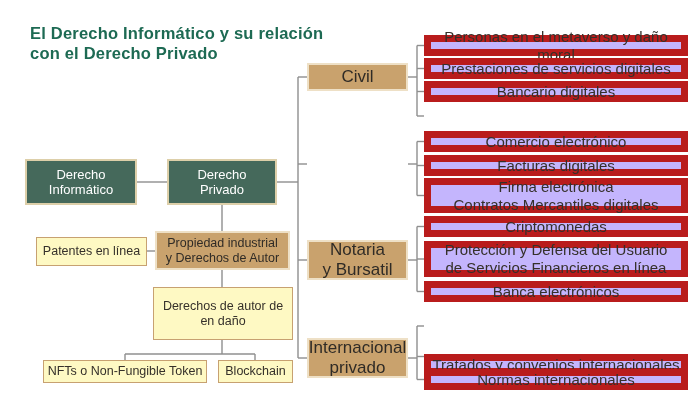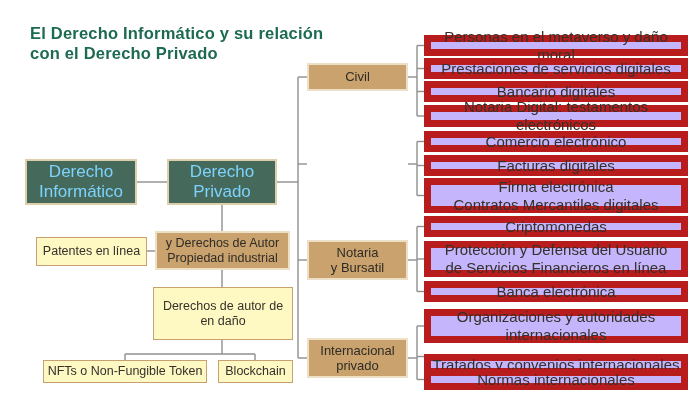--- a/index.html
+++ b/index.html
@@ -4,22 +4,22 @@
 <style>
   html,body{margin:0;padding:0;background:#ffffff;font-family:"Liberation Sans",sans-serif;}
   .stage{position:relative;width:700px;height:420px;background:#ffffff;overflow:hidden;}
   .title{position:absolute;left:30px;top:23px;color:#1d6a53;font-weight:bold;font-size:16.5px;line-height:1.24;letter-spacing:.2px;}
   .title span{display:block;}
   svg.wires{position:absolute;left:0;top:0;width:700px;height:420px;}
   svg.wires line{stroke:#8f8f8f;stroke-width:1.4;}
   .box{position:absolute;display:flex;flex-direction:column;align-items:center;justify-content:center;
        text-align:center;box-sizing:border-box;line-height:1.18;}
   .box span{display:block;}
-  .green{background:#45695b;border:2px solid #ddcfa9;color:#7dd3fc;font-size:17px;}
-  .tan{background:#c9a26d;border:2px solid #eee0c6;color:#2f2b26;font-size:13px;}
+  .green{background:#45695b;border:2px solid #ddcfa9;color:#ffffff;font-size:13px;}
+  .tan{background:#c9a26d;border:2px solid #eee0c6;color:#2f2b26;font-size:17px;}
   .cream{background:#fef9c3;border:1px solid #c7a171;color:#35302a;font-size:12.5px;}
   .leaf{background:#c4b5fd;border:7px solid #b91c1c;color:#35302a;font-size:15px;}
 </style>
 </head>
 <body>
 
 <div class="stage">
 
   <svg class="wires">
 
@@ -72,22 +72,22 @@
   <div class="box green" style="left:25px;top:159px;width:112px;height:46px">
     <span>Derecho</span>
     <span>Informático</span>
   </div>
   <div class="box green" style="left:167px;top:159px;width:110px;height:46px">
     <span>Derecho</span>
     <span>Privado</span>
   </div>
 
   <div class="box tan" style="left:155px;top:231px;width:135px;height:39px;font-size:12.5px">
+    <span>Propiedad industrial</span>
     <span>y Derechos de Autor</span>
-    <span>Propiedad industrial</span>
   </div>
   <div class="box cream" style="left:36px;top:237px;width:111px;height:29px">
     <span>Patentes en línea</span>
   </div>
   <div class="box cream" style="left:153px;top:287px;width:140px;height:53px">
     <span>Derechos de autor de</span>
     <span>en daño</span>
   </div>
   <div class="box cream" style="left:43px;top:360px;width:164px;height:23px">
     <span>NFTs o Non-Fungible Token</span>
@@ -110,50 +110,43 @@
 
   <div class="box leaf" style="left:424px;top:35px;width:264px;height:21px">
     <span>Personas en el metaverso y daño moral</span>
   </div>
   <div class="box leaf" style="left:424px;top:58px;width:264px;height:21px">
     <span>Prestaciones de servicios digitales</span>
   </div>
   <div class="box leaf" style="left:424px;top:81px;width:264px;height:21px">
     <span>Bancario digitales</span>
   </div>
-  <div class="box leaf" style="left:424px;top:105px;width:264px;height:22px">
-    <span>Notaria Digital: testamentos electrónicos</span>
-  </div>
 
   <div class="box leaf" style="left:424px;top:131px;width:264px;height:21px">
     <span>Comercio electrónico</span>
   </div>
   <div class="box leaf" style="left:424px;top:155px;width:264px;height:21px">
     <span>Facturas digitales</span>
   </div>
   <div class="box leaf" style="left:424px;top:178px;width:264px;height:35px">
     <span>Firma electrónica</span>
     <span>Contratos Mercantiles digitales</span>
   </div>
 
   <div class="box leaf" style="left:424px;top:216px;width:264px;height:21px">
     <span>Criptomonedas</span>
   </div>
   <div class="box leaf" style="left:424px;top:241px;width:264px;height:36px">
     <span>Protección y Defensa del Usuario</span>
     <span>de Servicios Financieros en línea</span>
   </div>
   <div class="box leaf" style="left:424px;top:281px;width:264px;height:21px">
-    <span>Banca electrónica</span>
+    <span>Banca electrónicos</span>
   </div>
 
-  <div class="box leaf" style="left:424px;top:309px;width:264px;height:34px">
-    <span>Organizaciones y autoridades</span>
-    <span>internacionales</span>
-  </div>
   <div class="box leaf" style="left:424px;top:354px;width:264px;height:21px">
     <span>Tratados y convenios internacionales</span>
   </div>
   <div class="box leaf" style="left:424px;top:369px;width:264px;height:21px">
     <span>Normas internacionales</span>
   </div>
 
 </div>
 
 </body></html>

